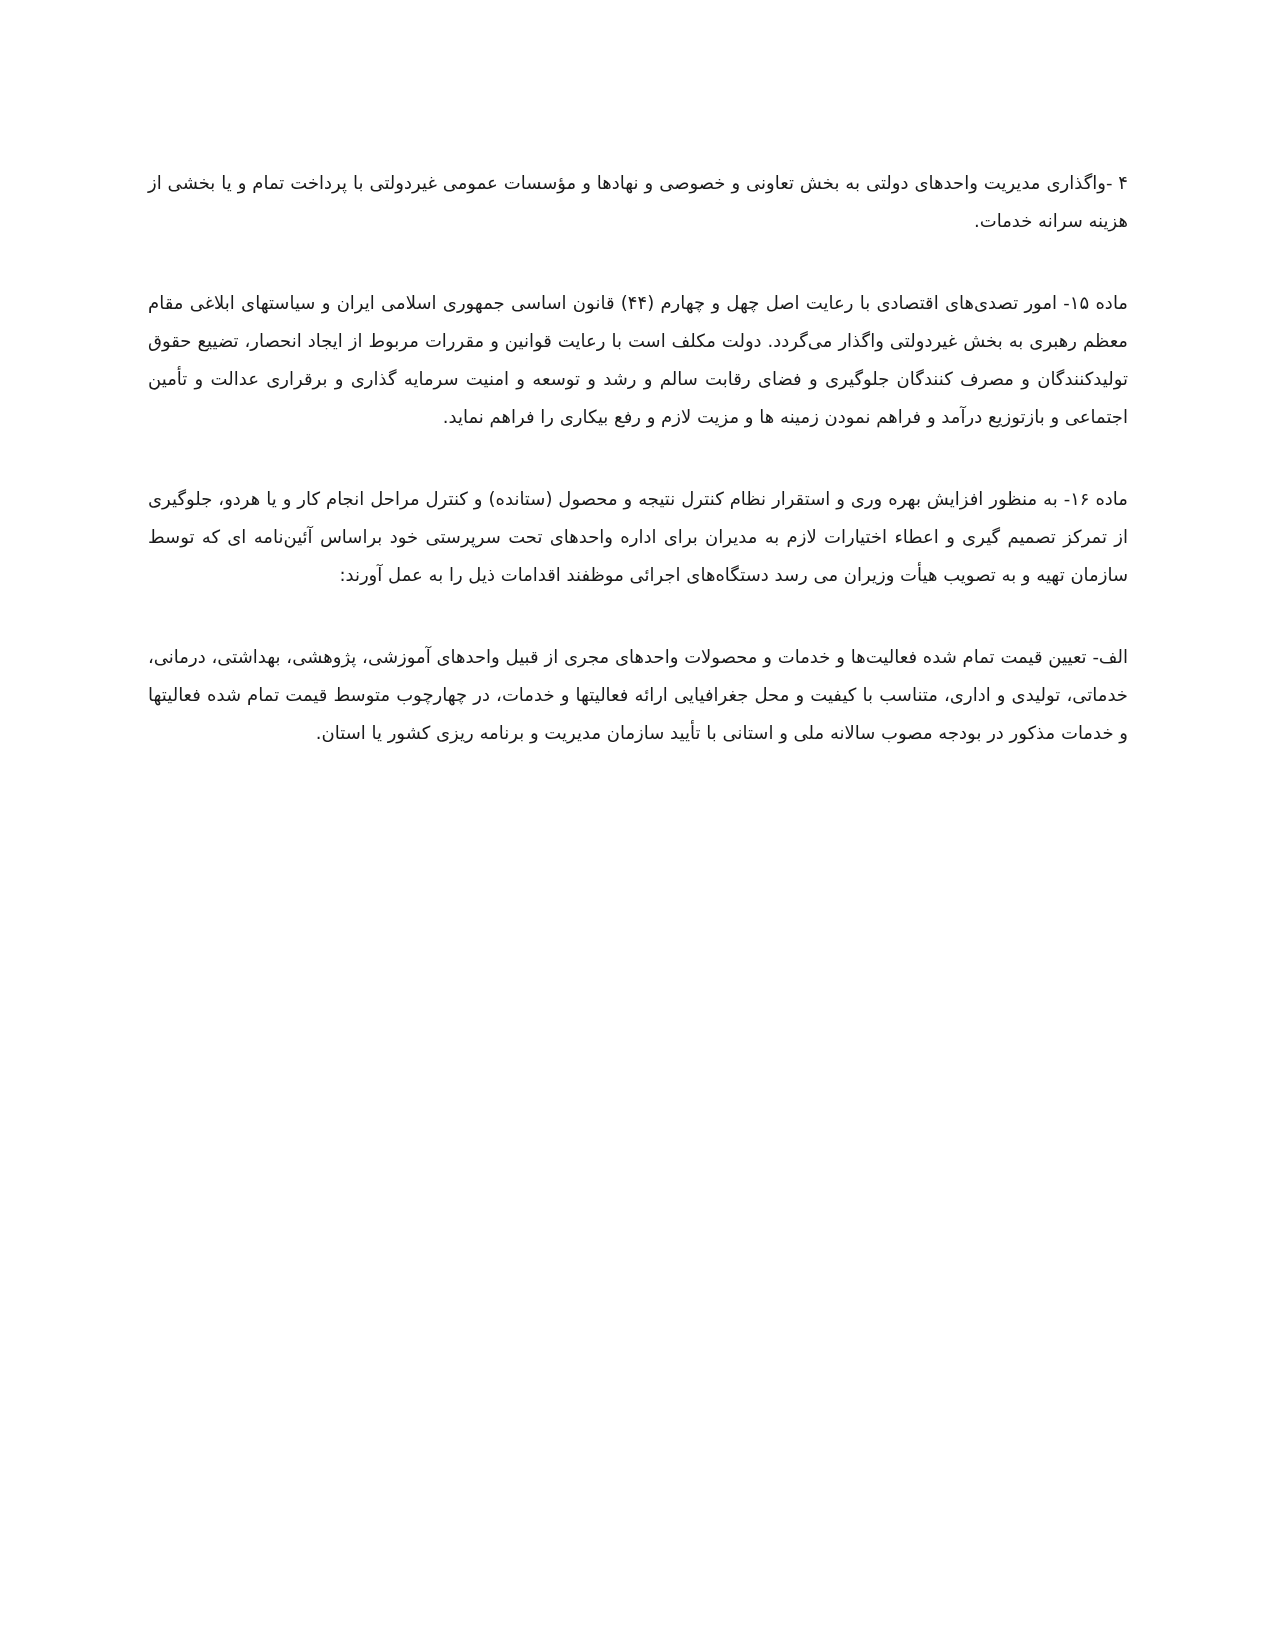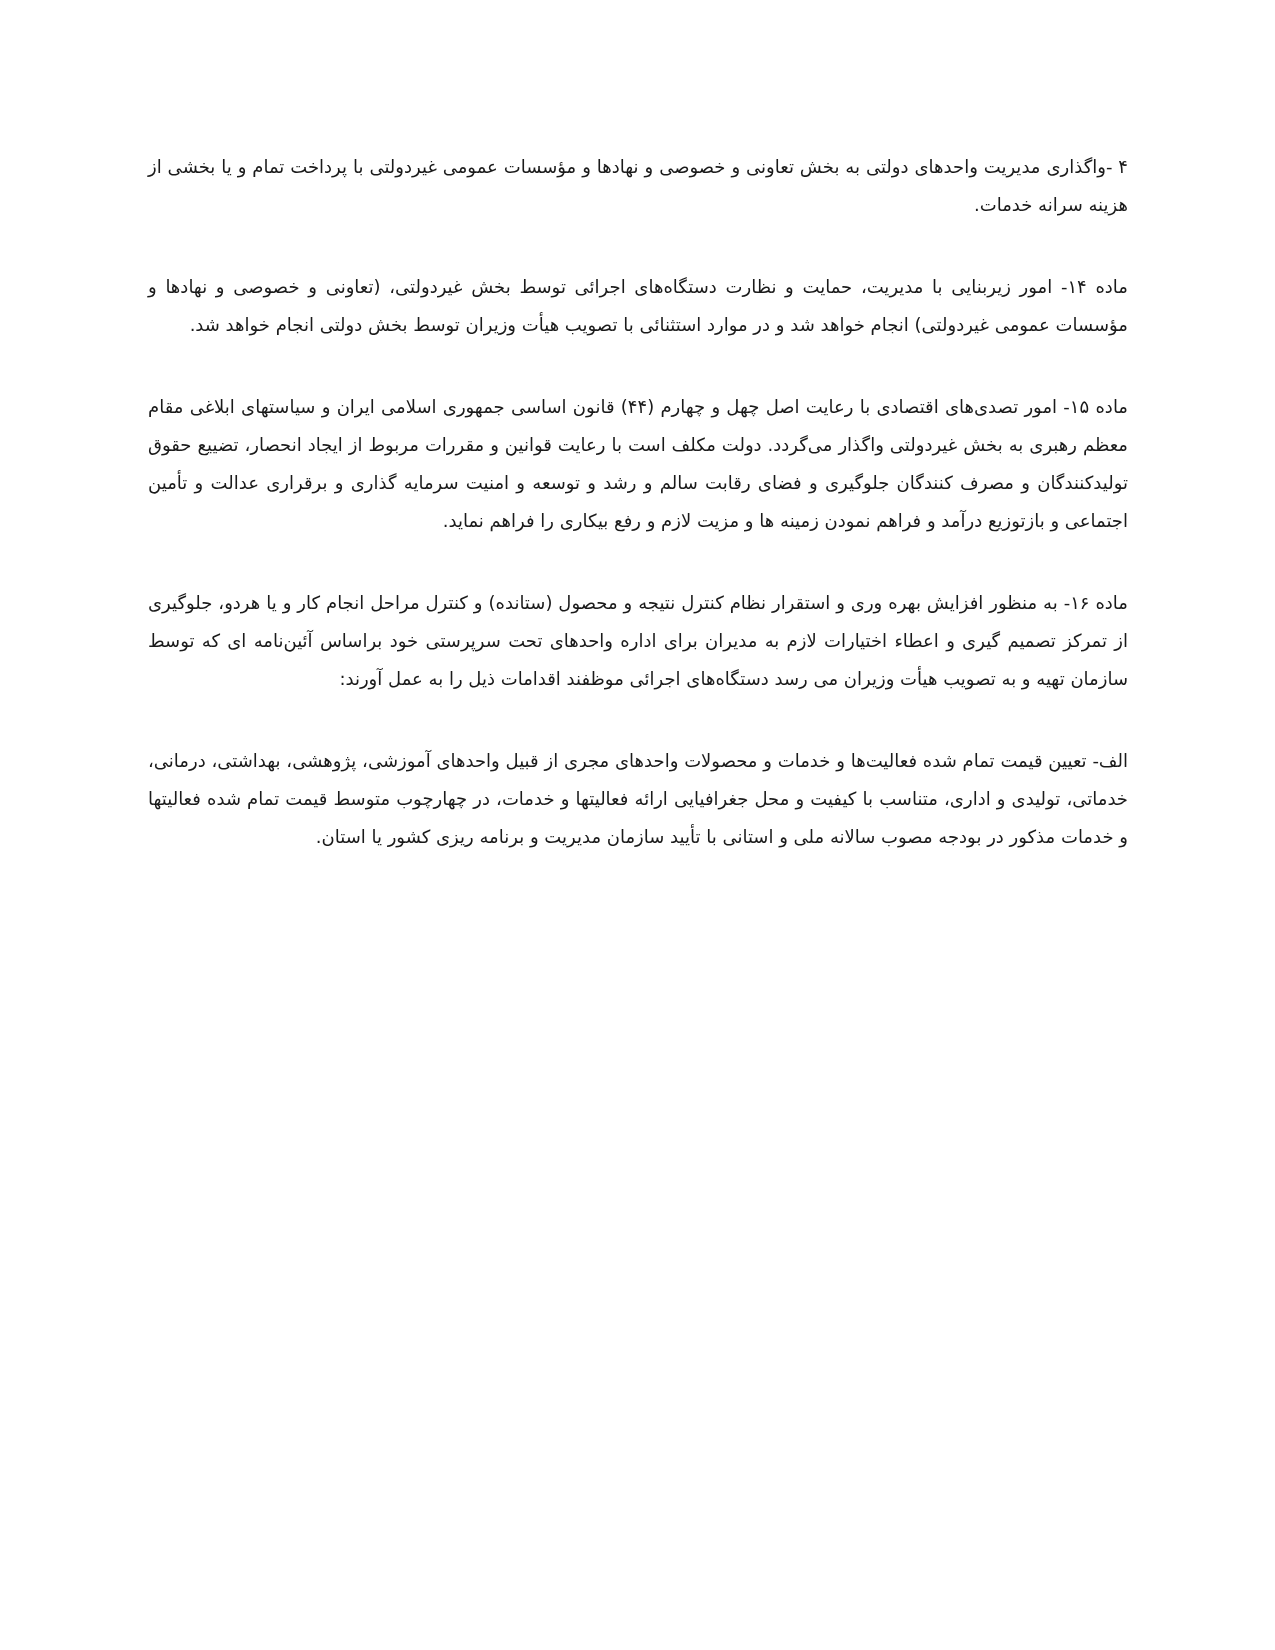--- a/index.html
+++ b/index.html
@@ -1,32 +1,31 @@
 <!DOCTYPE html>
 <html><head>
   <meta charset="utf-8">
   <style>
     html, body { margin: 0; padding: 0; background: #ffffff; }
     body { width: 1275px; height: 1650px; position: relative; overflow: hidden; }
     .page {
       position: absolute;
       left: 148px;
-      top: 148px;
+      top: 164px;
       width: 980px;
       direction: rtl;
       text-align: justify;
       font-family: "DejaVu Sans", sans-serif;
       font-size: 18px;
       line-height: 38px;
       color: #1a1a1a;
     }
     .para { margin: 0 0 44px 0; text-align-last: right; }
   </style>
 </head>
 <body>
 
 <div class="page">
   <p class="para">۴ -واگذاری مدیریت واحدهای دولتی به بخش تعاونی و خصوصی و نهادها و مؤسسات عمومی غیردولتی با پرداخت تمام و یا بخشی از هزینه سرانه خدمات.</p>
-  <p class="para">ماده ۱۴- امور زیربنایی با مدیریت، حمایت و نظارت دستگاه‌های اجرائی توسط بخش غیردولتی، (تعاونی و خصوصی و نهادها و مؤسسات عمومی غیردولتی) انجام خواهد شد و در موارد استثنائی با تصویب هیأت وزیران توسط بخش دولتی انجام خواهد شد.</p>
   <p class="para">ماده ۱۵- امور تصدی‌های اقتصادی با رعایت اصل چهل و چهارم (۴۴) قانون اساسی جمهوری اسلامی ایران و سیاستهای ابلاغی مقام معظم رهبری به بخش غیردولتی واگذار می‌گردد. دولت مکلف است با رعایت قوانین و مقررات مربوط از ایجاد انحصار، تضییع حقوق تولیدکنندگان و مصرف کنندگان جلوگیری و فضای رقابت سالم و رشد و توسعه و امنیت سرمایه گذاری و برقراری عدالت و تأمین اجتماعی و بازتوزیع درآمد و فراهم نمودن زمینه ها و مزیت لازم و رفع بیکاری را فراهم نماید.</p>
   <p class="para">ماده ۱۶- به منظور افزایش بهره وری و استقرار نظام کنترل نتیجه و محصول (ستانده) و کنترل مراحل انجام کار و یا هردو، جلوگیری از تمرکز تصمیم گیری و اعطاء اختیارات لازم به مدیران برای اداره واحدهای تحت سرپرستی خود براساس آئین‌نامه ای که توسط سازمان تهیه و به تصویب هیأت وزیران می رسد دستگاه‌های اجرائی موظفند اقدامات ذیل را به عمل آورند:</p>
   <p class="para">الف- تعیین قیمت تمام شده فعالیت‌ها و خدمات و محصولات واحدهای مجری از قبیل واحدهای آموزشی، پژوهشی، بهداشتی، درمانی، خدماتی، تولیدی و اداری، متناسب با کیفیت و محل جغرافیایی ارائه فعالیتها و خدمات، در چهارچوب متوسط قیمت تمام شده فعالیتها و خدمات مذکور در بودجه مصوب سالانه ملی و استانی با تأیید سازمان مدیریت و برنامه ریزی کشور یا استان.</p>
 </div>
 
 </body></html>

